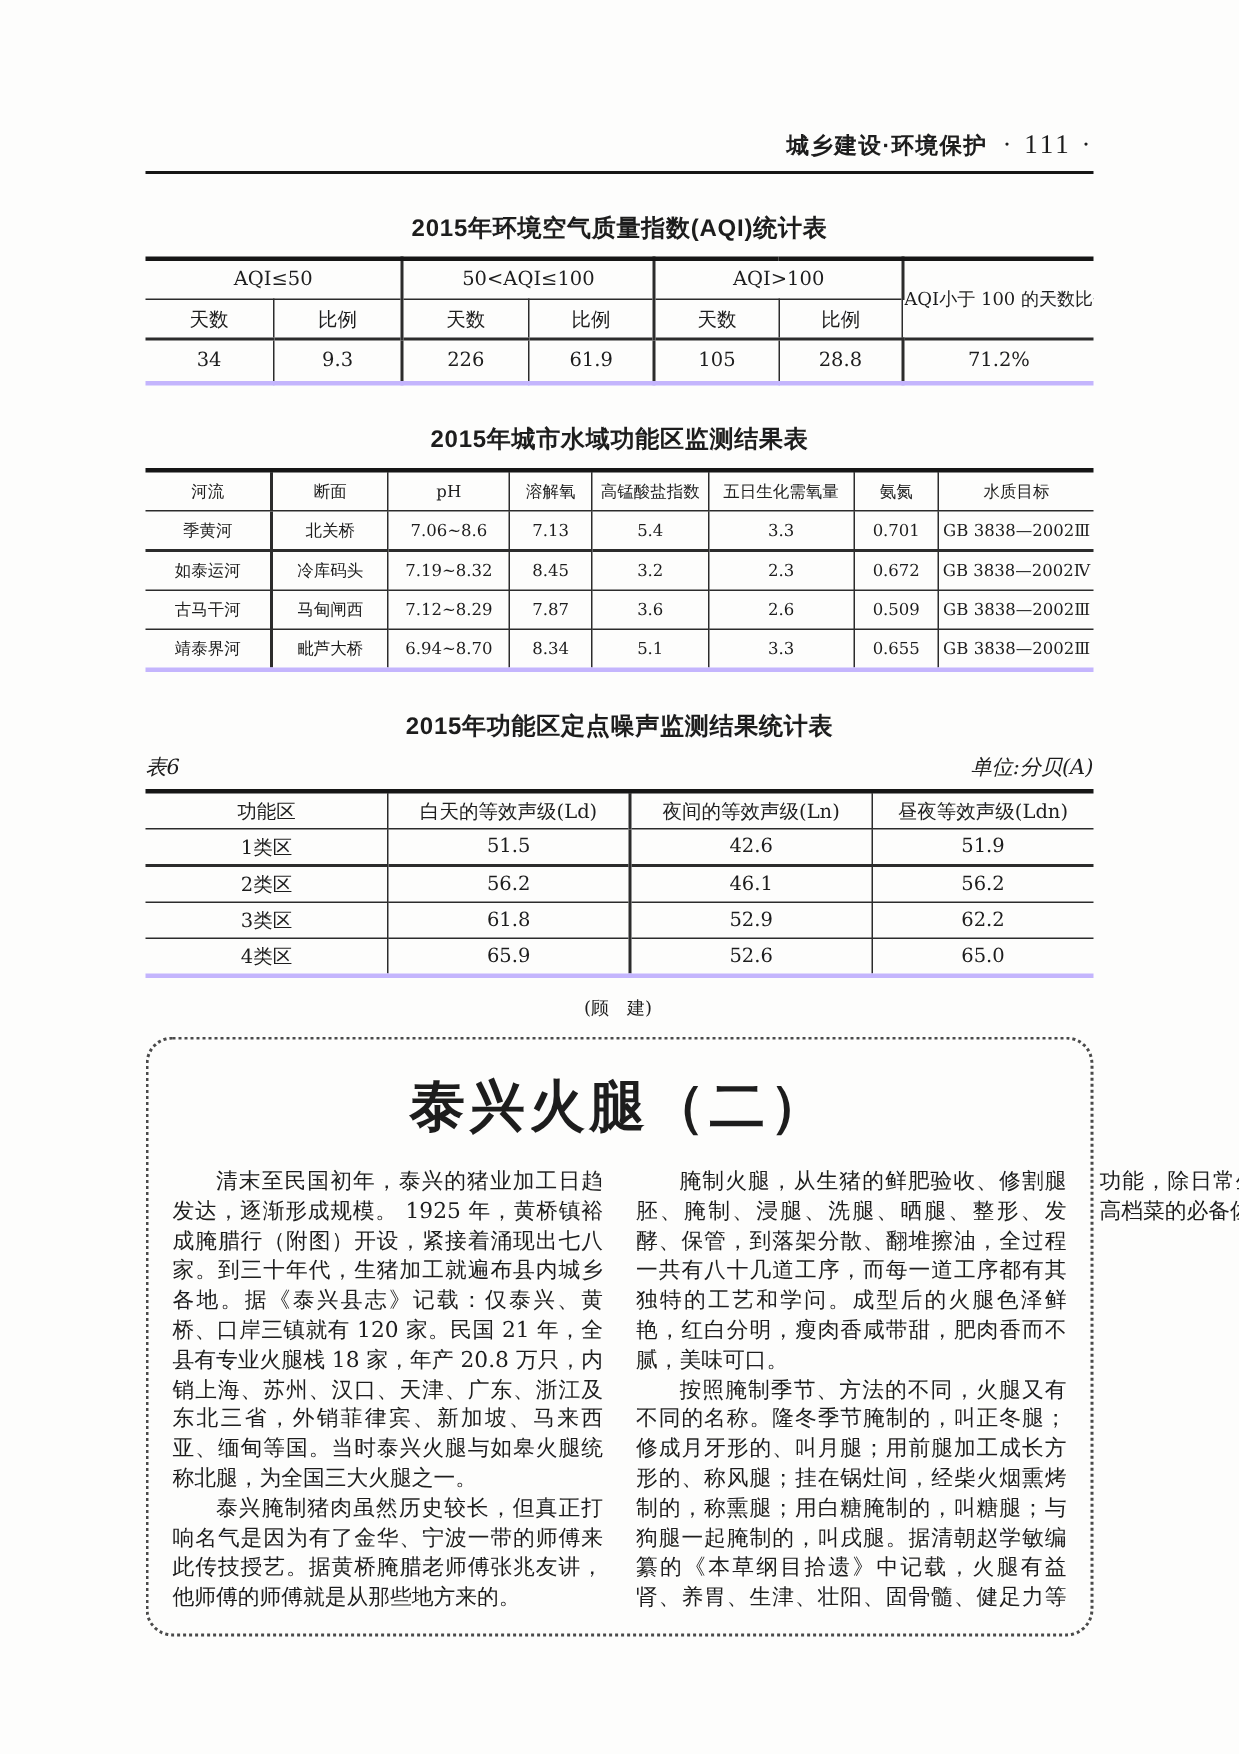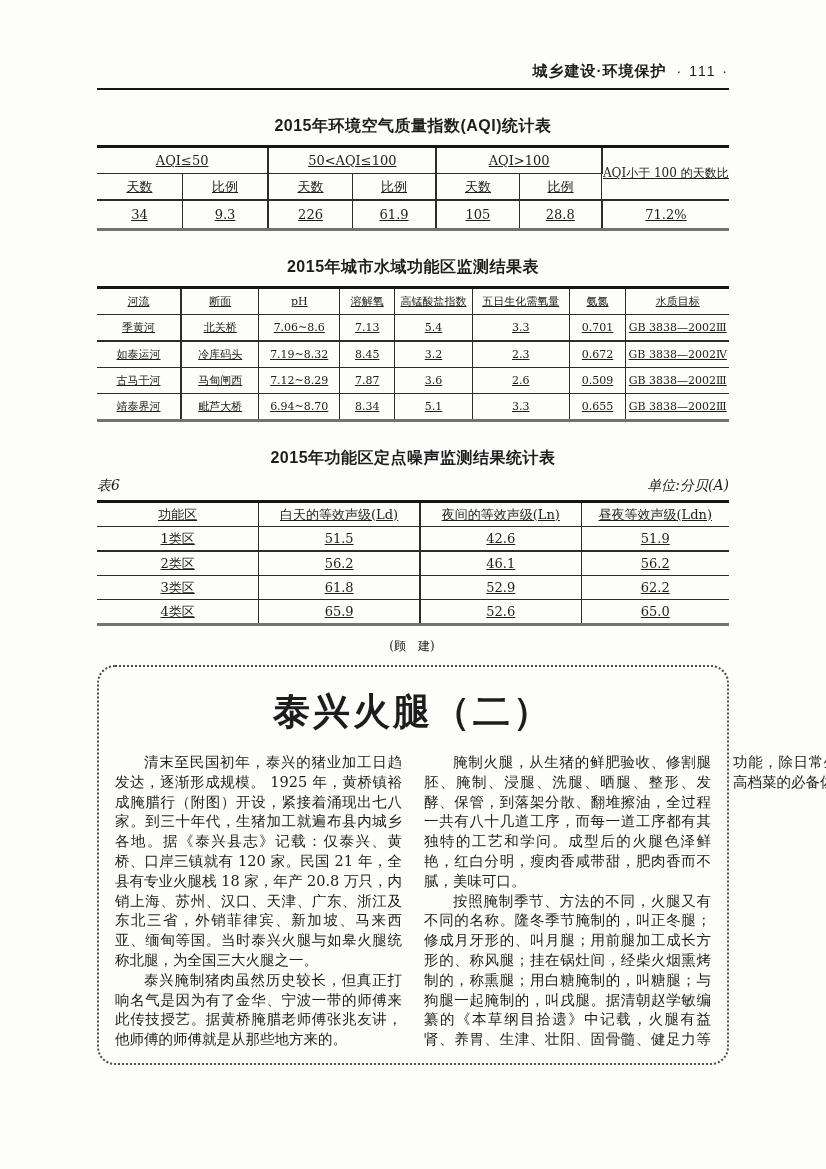--- a/index.html
+++ b/index.html
@@ -3,53 +3,53 @@
 <meta charset="utf-8">
 <style>
   html, body { margin: 0; padding: 0; }
   body {
     width: 826px; height: 1169px;
     background: #fdfdfc;
     color: #1d1d1d;
     font-family: "DejaVu Serif", serif;
     overflow: hidden;
   }
-  .content { width: 632px; margin-left: 97px; padding-top: 62px; }
+  .content { width: 632px; margin-left: 97px; padding-top: 86px; }
 
   
   .running-head {
     display: flex; justify-content: flex-end; align-items: baseline;
     font-family: "Liberation Sans", sans-serif;
     font-weight: bold; font-size: 15px; letter-spacing: 1px;
   }
   .running-head .folio {
-    font-family: Liberation Sans, sans-serif; font-weight: normal;
-    font-size: 14px; margin-left: 10px; letter-spacing: 2px;
+    font-family: Liberation Serif, serif; font-weight: normal;
+    font-size: 18px; margin-left: 10px; letter-spacing: 2px;
   }
   .head-rule { border: none; border-top: 2.5px solid #161616; margin: 7px 0 0 0; }
 
   
   .tbl-title {
     text-align: center;
     font-family: "Liberation Sans", sans-serif;
     font-weight: bold; font-size: 16px;
     margin: 26px 0 8px 0; letter-spacing: 0.5px;
   }
   .tbl-meta {
     display: flex; justify-content: space-between; align-items: flex-end;
     font-size: 14px; font-style: italic; margin: 0 0 5px 0;
   }
   .tbl-meta .label { font-style: italic; }
   .tbl-meta .unit  { font-style: italic; }
 
   
   table {
     width: 100%; border-collapse: collapse; table-layout: fixed;
-    border-top: 3px solid #161616; border-bottom: 3px solid #737373;
-    font-size: 13px; text-align: center; text-decoration: underline;
+    border-top: 3px solid #161616; border-bottom: 3px solid #c4b5fd;
+    font-size: 13px; text-align: center;
   }
   th, td {
     border: 1px solid #2c2c2c;
     font-weight: normal; padding: 0; height: 25px;
     white-space: nowrap; overflow: hidden;
   }
   th:first-child, td:first-child { border-left: none; }
   th:last-child,  td:last-child  { border-right: none; }
   .vsep { border-right-width: 2.5px; }
 

